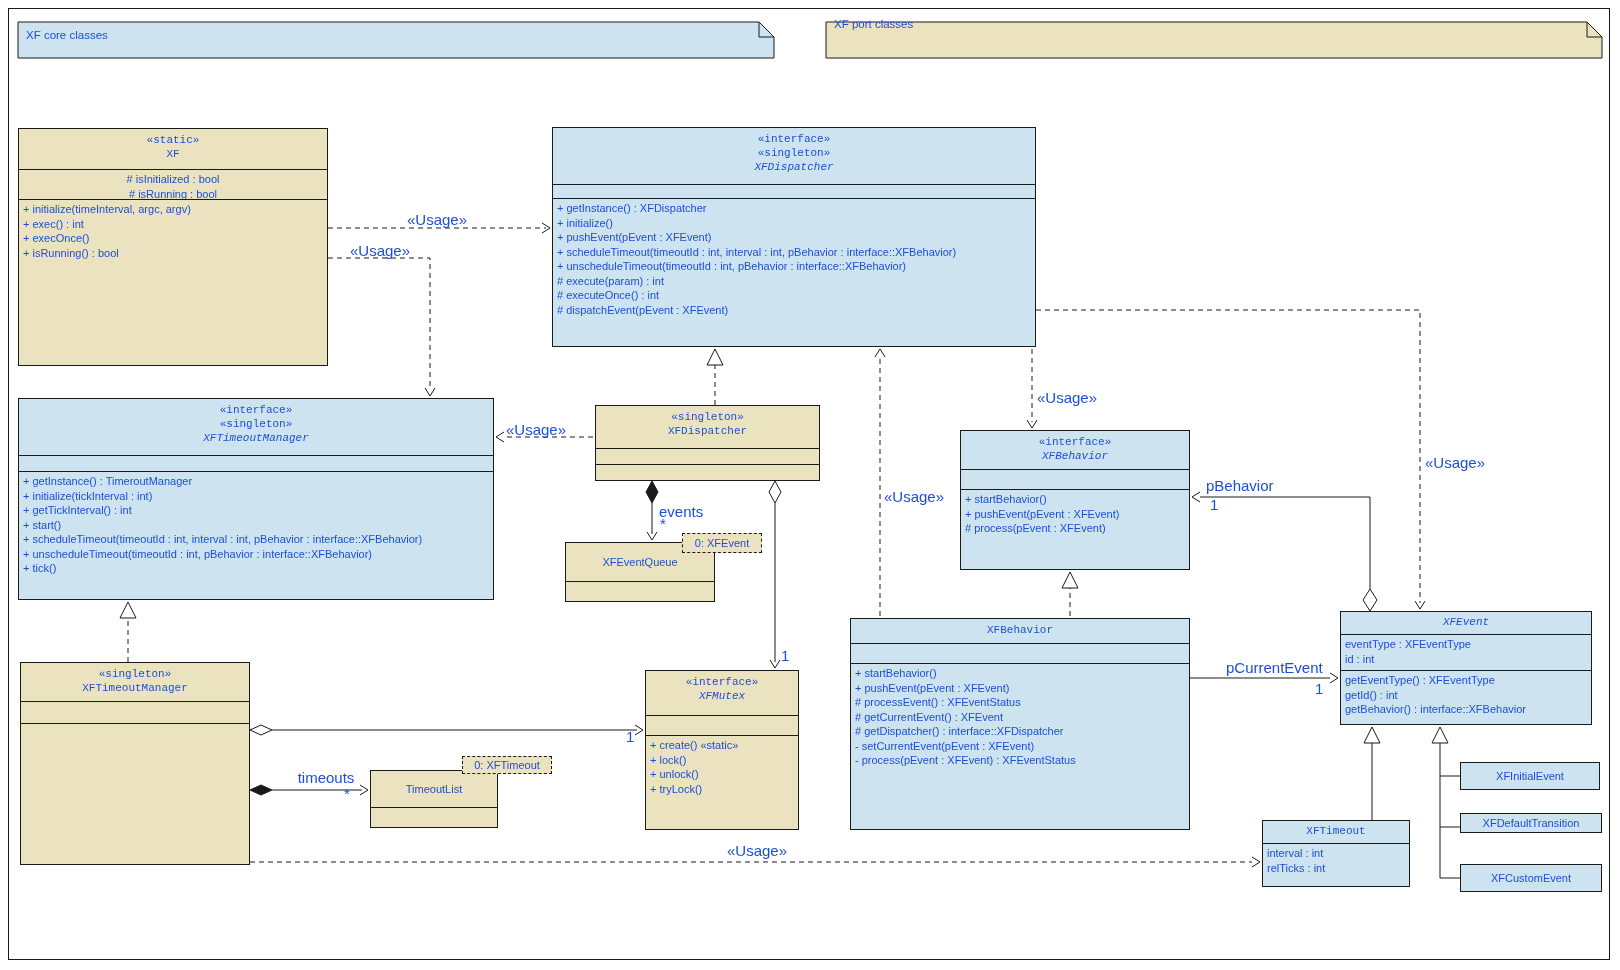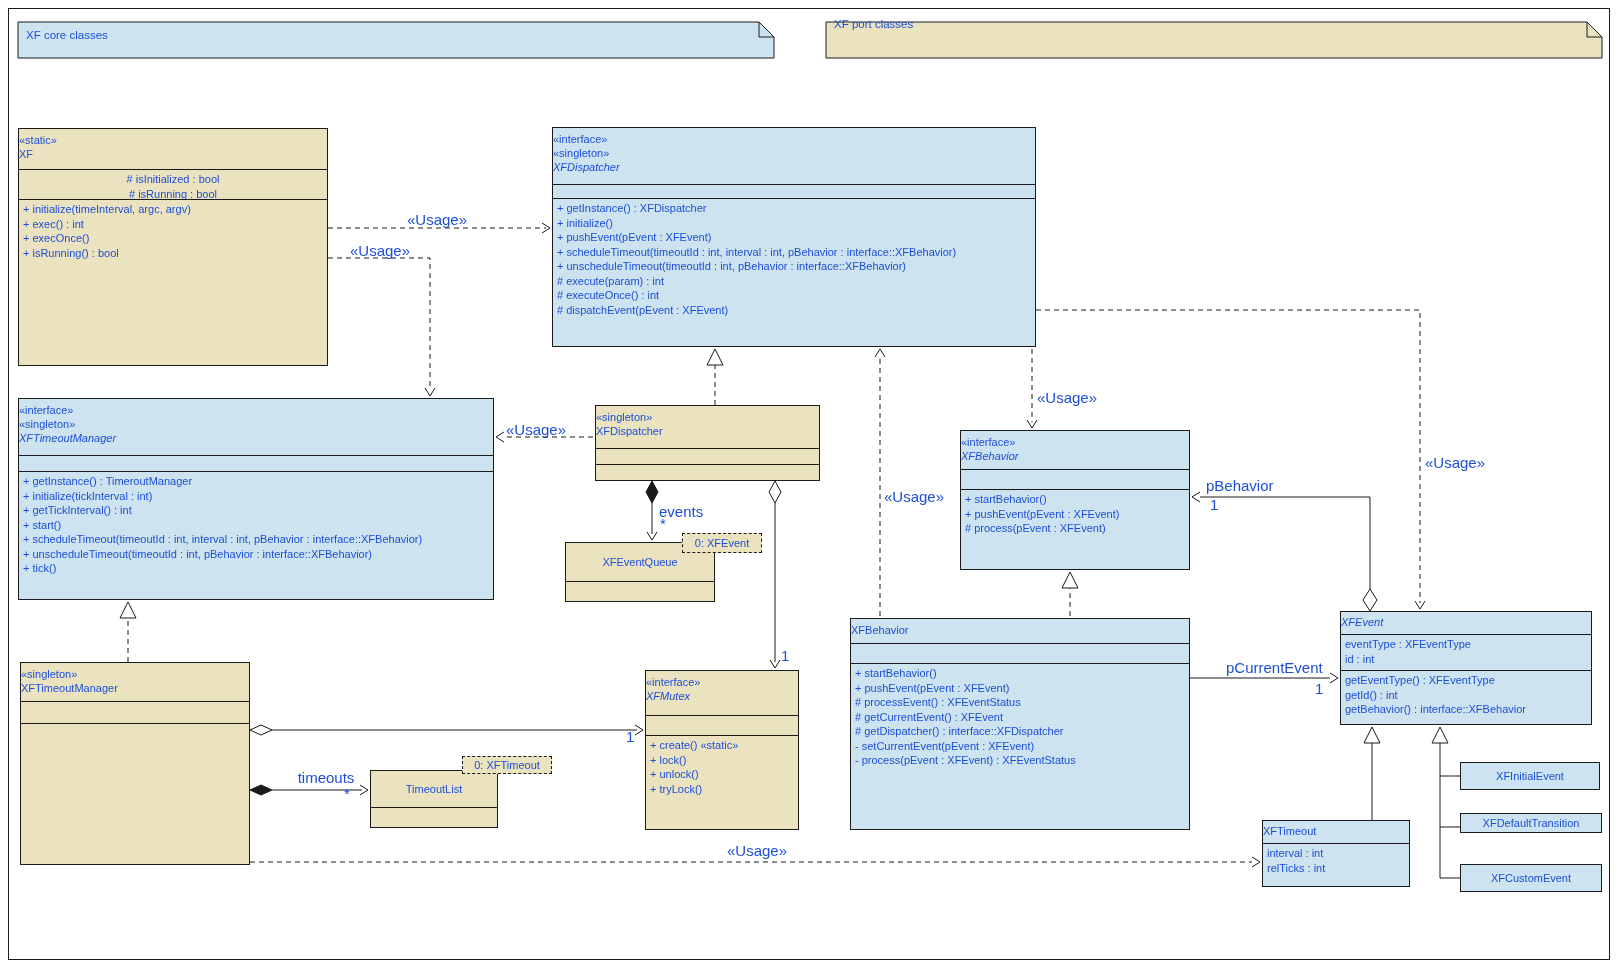--- a/index.html
+++ b/index.html
@@ -7,21 +7,21 @@
           font-family:"Liberation Sans", sans-serif; color:#1d4ed8; overflow:hidden; }
   .frame { position:absolute; left:8px; top:8px; width:1602px; height:952px;
            border:1px solid #1a1a1a; box-sizing:border-box; }
   svg.layer { position:absolute; left:0; top:0; }
 
   .cls { position:absolute; display:flex; flex-direction:column;
          border:1px solid #1a1a1a; box-sizing:border-box;
          font-size:11px; line-height:14px; }
   .tan { background:#ebe3c0; }
   .blu { background:#cde4f0; }
-  .hd  { text-align:left; padding-top:4px; box-sizing:border-box; flex:none; }
+  .hd  { text-align:center; padding-top:4px; box-sizing:border-box; flex:none;font-family:Liberation Mono, monospace; }
   .hd1 { flex:1; display:flex; align-items:center; justify-content:center; }
   .cmp { border-top:1px solid #1a1a1a; padding:2px 4px; box-sizing:border-box;
          white-space:nowrap; overflow:hidden; flex:none; line-height:14.5px; }
   .grow { flex:1; }
   .it { font-style:italic; }
 
   .objlbl { position:absolute; border:1px dashed #1a1a1a; background:#ebe3c0;
             font-size:11px; display:flex; align-items:center; justify-content:center;
             box-sizing:border-box; white-space:nowrap; }
 

